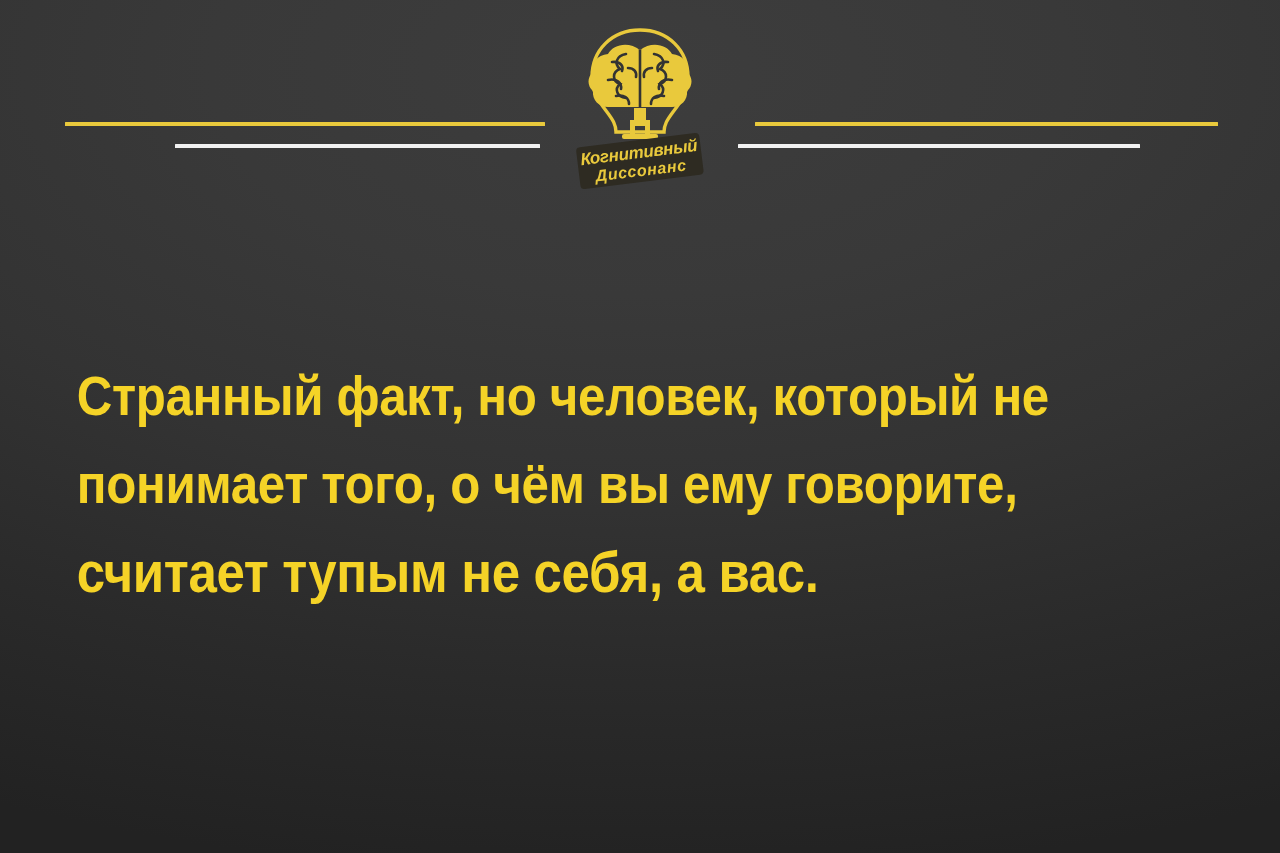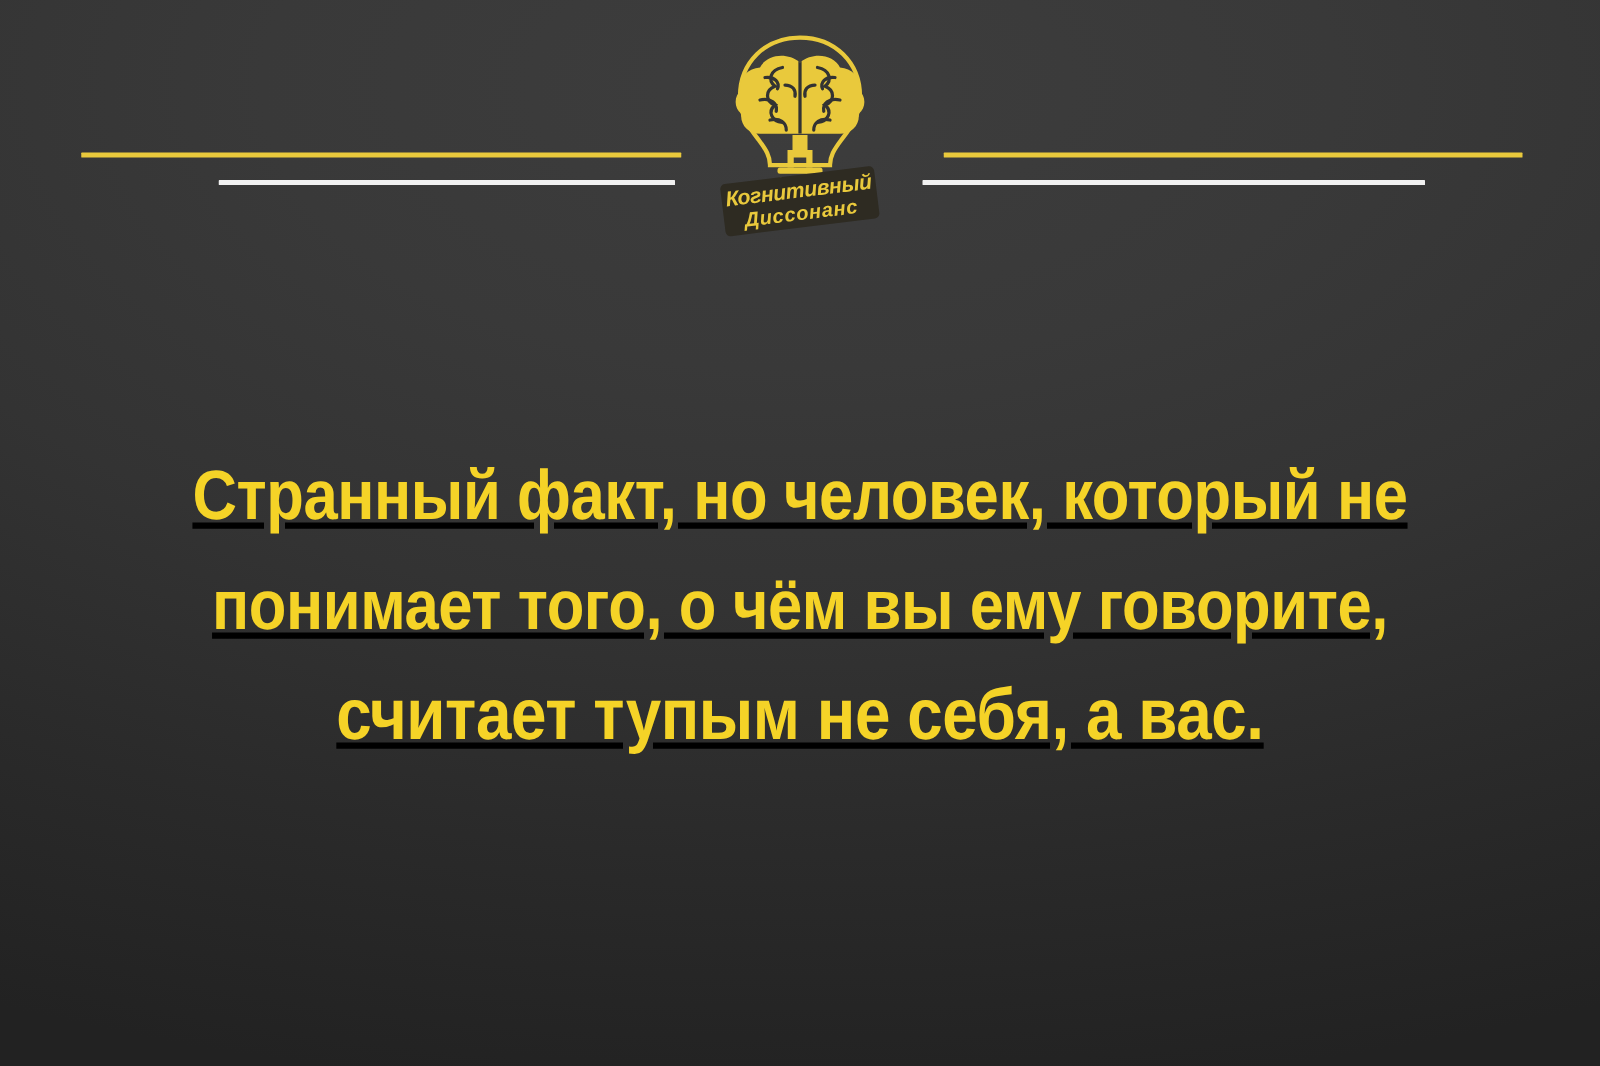--- a/index.html
+++ b/index.html
@@ -62,22 +62,20 @@
     height: 170px;
   }
   .logo svg { display: block; width: 160px; height: 170px; }
 
   
   .quote {
     position: absolute;
     left: 0;
     top: 352px;
     width: 1280px;
-    text-align: center;
-    text-decoration: underline;
   }
   .quote-line {
     display: block;
     color: #f5d327;
     font-family: "Liberation Sans Narrow", "Liberation Sans", "DejaVu Sans Condensed", "DejaVu Sans", sans-serif;
     font-weight: bold;
     font-size: 56px;
     line-height: 88px;
     letter-spacing: -0.4px;
     white-space: nowrap;

